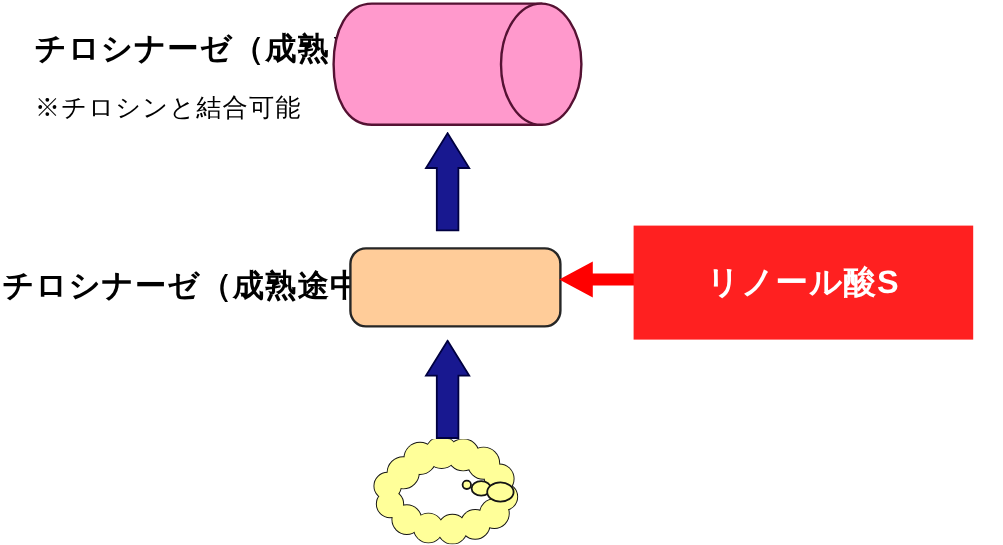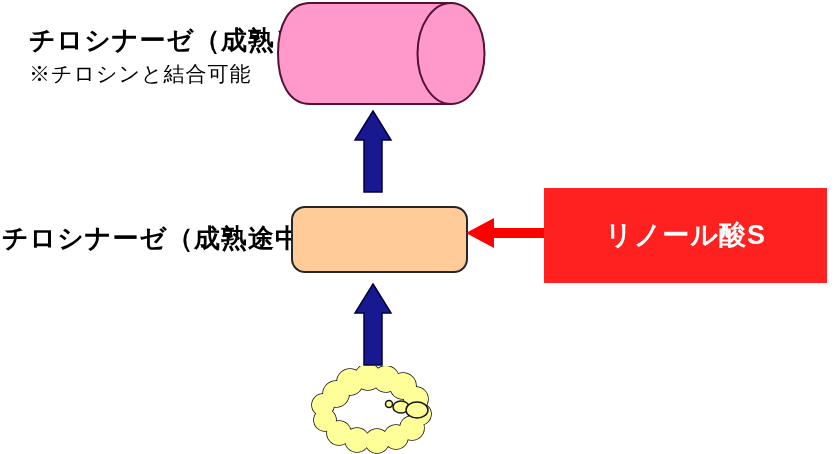--- a/index.html
+++ b/index.html
@@ -2,23 +2,23 @@
 <html><head>
 <meta charset="utf-8">
 <style>
   html,body{margin:0;padding:0;background:#FFFFFF;}
   .canvas{
     position:relative;width:836px;height:454px;background:#FFFFFF;
     overflow:hidden;font-family:"Liberation Sans",sans-serif;color:#000;
   }
   .abs{position:absolute;}
   .stage-label{font-weight:bold;font-size:26px;letter-spacing:1px;color:#000;white-space:nowrap;line-height:1.15;}
-  .stage-note{font-weight:normal;font-size:21px;letter-spacing:1px;color:#000;white-space:nowrap;margin-top:4px;}
+  .stage-note{font-weight:normal;font-size:21px;letter-spacing:1px;color:#000;white-space:nowrap;margin-top:20px;}
   .callout{
-    left:544px;top:188px;width:283px;height:95px;
+    left:528px;top:188px;width:283px;height:95px;
     display:flex;flex-direction:column;align-items:center;justify-content:center;
     background:#FF2020;color:#FFFFFF;font-weight:bold;font-size:27px;
     line-height:35px;text-align:center;white-space:nowrap;letter-spacing:1px;
   }
   svg{display:block;}
 </style>
 </head>
 <body>
 
 <div class="canvas">

